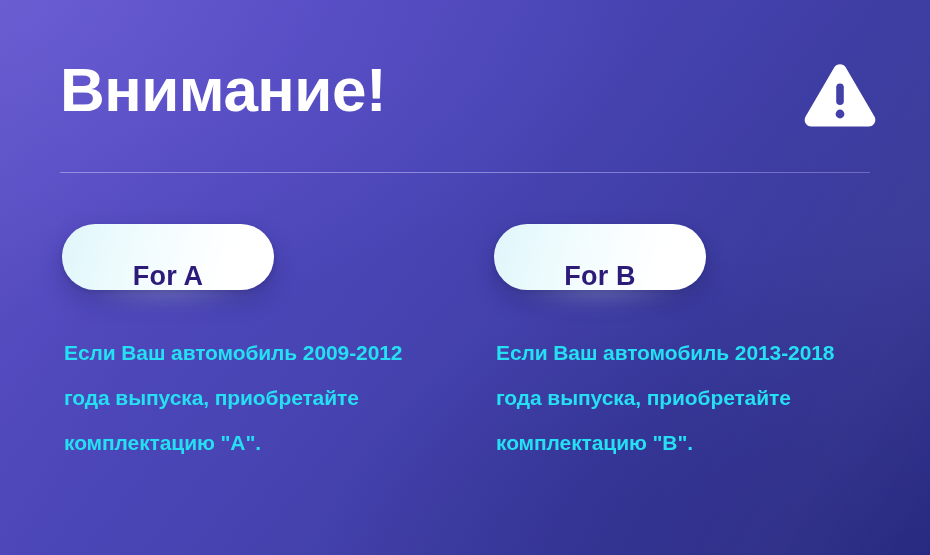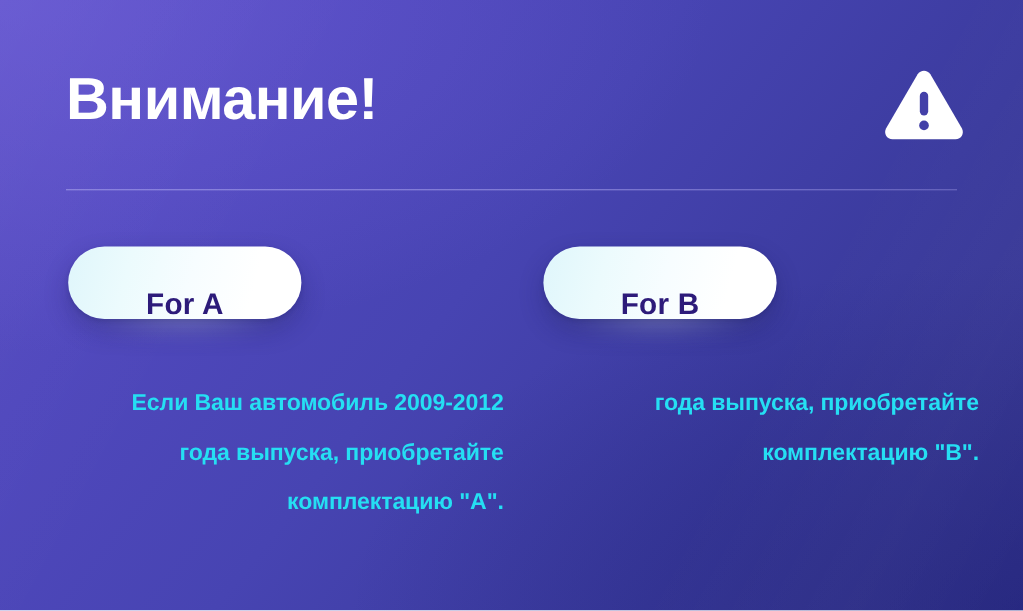--- a/index.html
+++ b/index.html
@@ -49,21 +49,21 @@
     width: 100%;
     height: 100%;
   }
 
   
   .page-title {
     position: absolute;
     left: 60px;
     top: 54px;
     margin: 0;
-    font-size: 54px;
+    font-size: 62px;
     line-height: 72px;
     font-weight: bold;
     color: #ffffff;
     letter-spacing: -0.5px;
     white-space: nowrap;
   }
 
   .warning-icon {
     position: absolute;
     left: 802px;
@@ -142,27 +142,26 @@
     font-weight: bold;
     color: #2d1b7a;
     letter-spacing: 0.2px;
     line-height: 1;
   }
 
   .para {
     position: absolute;
     top: 328px;
     width: 380px;
-    margin: 16px;
+    margin: 2px;
     color: #25dff3;
     font-size: 21px;
     font-weight: bold;
     line-height: 45px;
     letter-spacing: -0.1px;
-    text-align: right;
   }
   .para .line { display: block; white-space: nowrap; }
 </style>
 </head>
 <body>
 
 <div id="banner">
   <div class="content">
 
     <h1 class="page-title">Внимание!</h1>
@@ -194,20 +193,21 @@
       </div>
 
       <div class="col col-b">
         <div class="pill-wrap">
           <div class="pill-glow"></div>
           <button class="pill">
             <span class="pill-label">For B</span>
           </button>
         </div>
         <p class="para">
+          <span class="line">Если Ваш автомобиль 2013-2018</span>
           <span class="line">года выпуска, приобретайте</span>
           <span class="line">комплектацию "B".</span>
         </p>
       </div>
 
     </div>
   </div>
 </div>
 
 </body></html>

